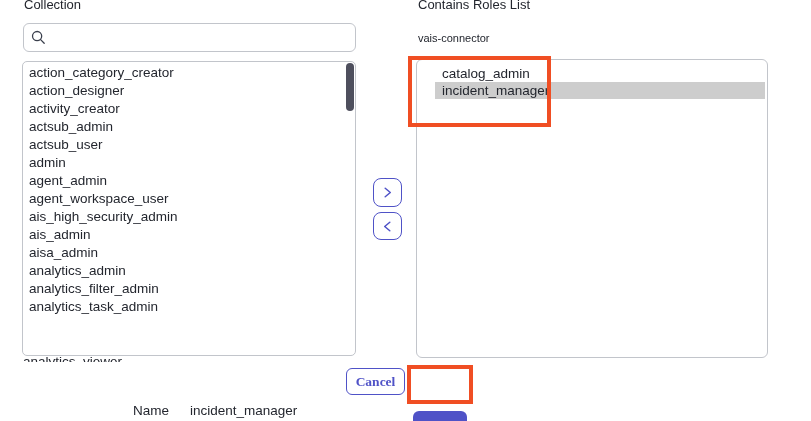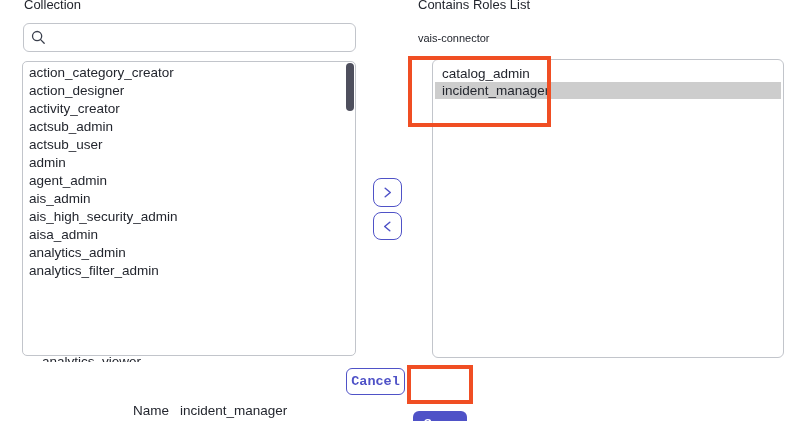--- a/index.html
+++ b/index.html
@@ -68,26 +68,27 @@
   }
   .left-list {
     left: 22px;
     top: 61px;
     width: 334px;
     height: 295px;
     border-radius: 5px;
     padding-top: 2px;
   }
   .right-list {
-    left: 432px;
+    left: 416px;
     top: 59px;
     width: 352px;
     height: 299px;
     border-radius: 6px;
     padding-top: 5px;
+    padding-left: 16px;
   }
   .left-list .row {
     height: 18px;
     line-height: 18px;
     padding-left: 6px;
     font-size: 13.5px;
     white-space: nowrap;
     cursor: default;
   }
   .right-list .row {
@@ -104,21 +105,21 @@
     position: absolute;
     top: 1px;
     right: 1px;
     width: 8px;
     height: 48px;
     border-radius: 4px;
     background: #4e4f5d;
   }
   .clipped-row {
     position: absolute;
-    left: 42px;
+    left: 23px;
     top: 353px;
     width: 220px;
     height: 9px;
     overflow: hidden;
     font-size: 13.5px;
     line-height: 18px;
     white-space: nowrap;
     color: var(--text);
   }
   .xfer-btn {
@@ -142,21 +143,21 @@
     border: 4px solid var(--annotation);
     background: transparent;
     pointer-events: none;
   }
   .anno-roles { left: 408px; top: 56px; width: 143px; height: 71px; }
   .anno-save  { left: 407px; top: 365px; width: 66px; height: 39px; }
   .btn {
     position: absolute;
     height: 27px;
     border-radius: 6px;
-    font-family: Liberation Mono, monospace;
+    font-family: Liberation Serif, serif;
     font-size: 13.5px;
     font-weight: 700;
     display: flex;
     align-items: center;
     justify-content: center;
     cursor: pointer;
     padding: 0;
   }
   .btn-cancel {
     left: 346px;
@@ -173,21 +174,21 @@
     background: var(--accent);
     border: none;
     color: #fff;
     margin-top: 40px;
   }
   .name-row {
     position: absolute;
     left: 133px;
     top: 403px;
     display: flex;
-    gap: 11px;
+    gap: 21px;
     font-size: 13.5px;
     color: var(--text);
   }
 </style>
 </head>
 <body>
 
 <div class="stage">
 
   <div class="panel-label lbl-collection">Collection</div>
@@ -202,25 +203,27 @@
 
   <div class="listbox left-list">
     <div class="scroll-thumb"></div>
   <div class="row">action_category_creator</div>
       <div class="row">action_designer</div>
       <div class="row">activity_creator</div>
       <div class="row">actsub_admin</div>
       <div class="row">actsub_user</div>
       <div class="row">admin</div>
       <div class="row">agent_admin</div>
+      <div class="row">agent_workspace_user</div>
+      <div class="row">ais_high_security_admin</div>
       <div class="row">ais_admin</div>
-      <div class="row">ais_high_security_admin</div>
       <div class="row">aisa_admin</div>
       <div class="row">analytics_admin</div>
       <div class="row">analytics_filter_admin</div>
+      <div class="row">analytics_task_admin</div>
     </div>
 
   <div class="clipped-row">analytics_viewer</div>
 
   <button class="xfer-btn xfer-add">
     <svg width="15" height="15" viewBox="0 0 15 15">
       <path d="M5.2 3.2 L10.3 7.5 L5.2 11.8" fill="none" stroke="#4f52c7" stroke-width="1.5" stroke-linecap="round" stroke-linejoin="round"></path>
     </svg>
   </button>
   <button class="xfer-btn xfer-remove">

